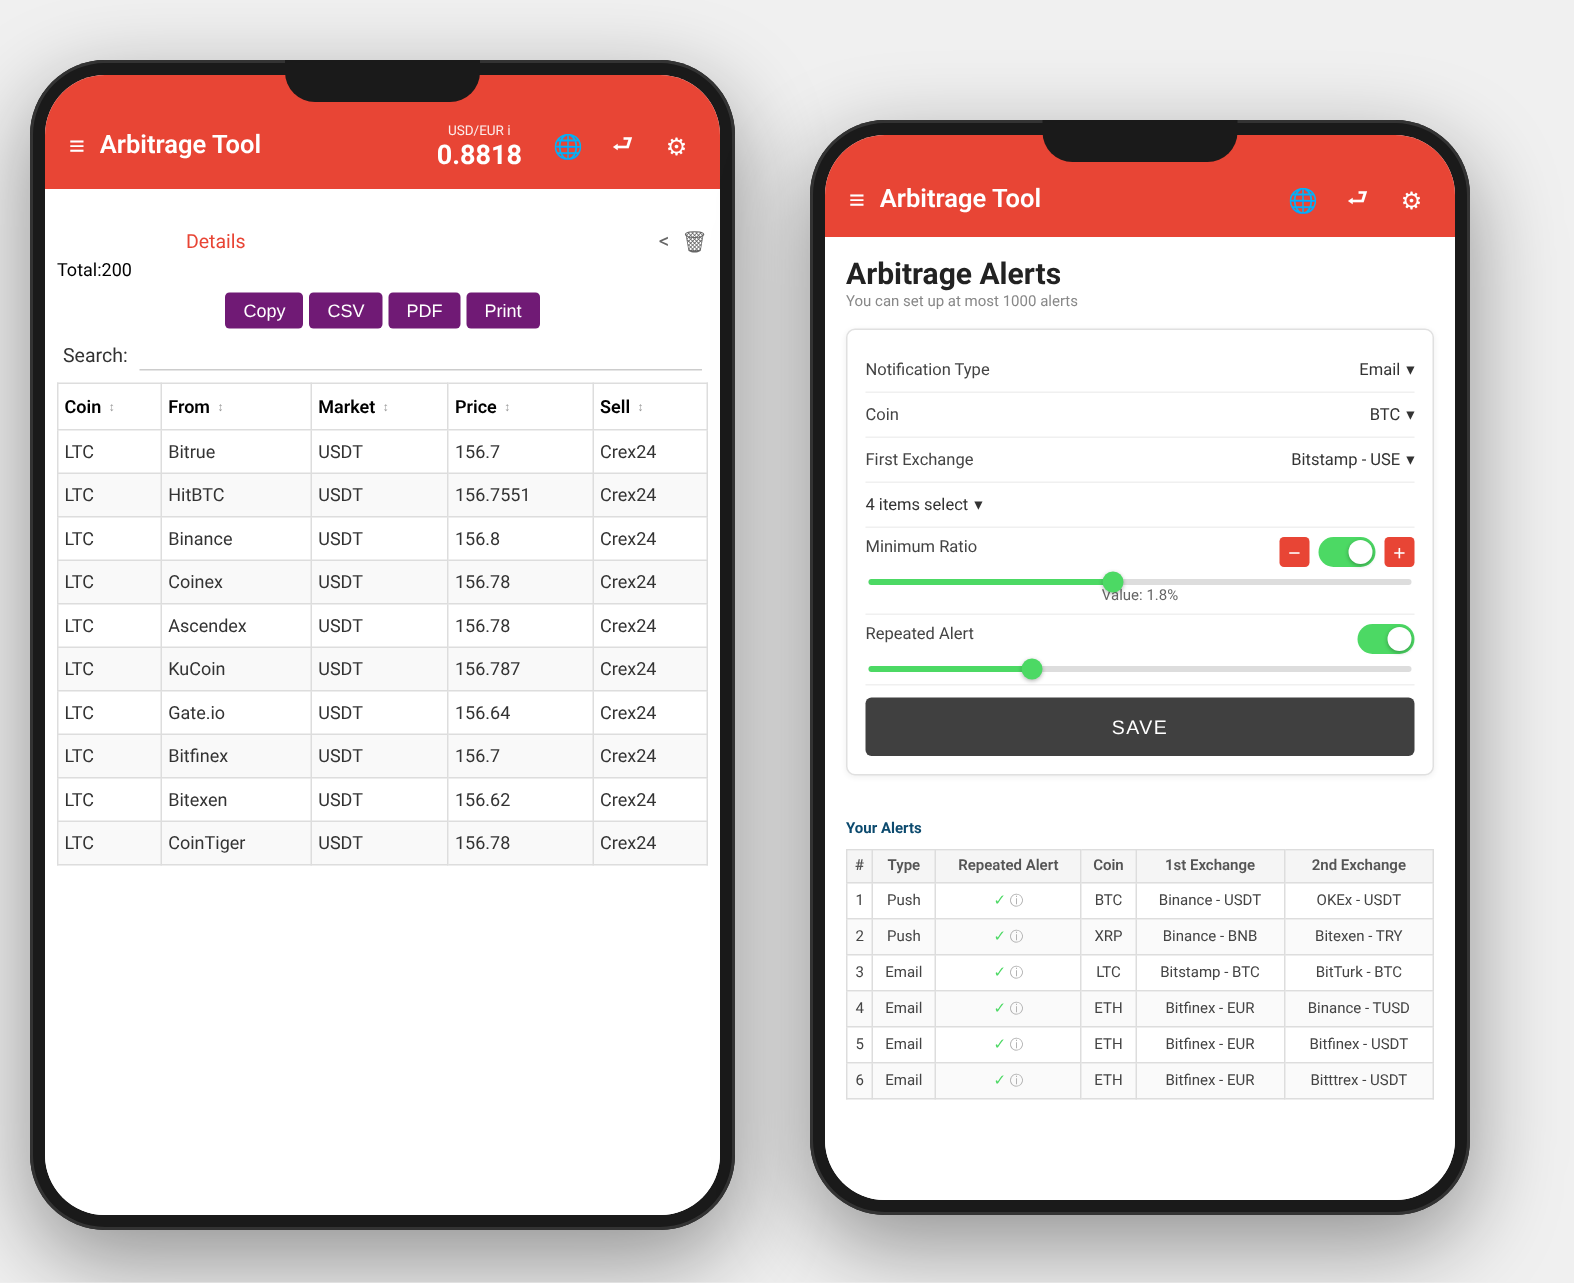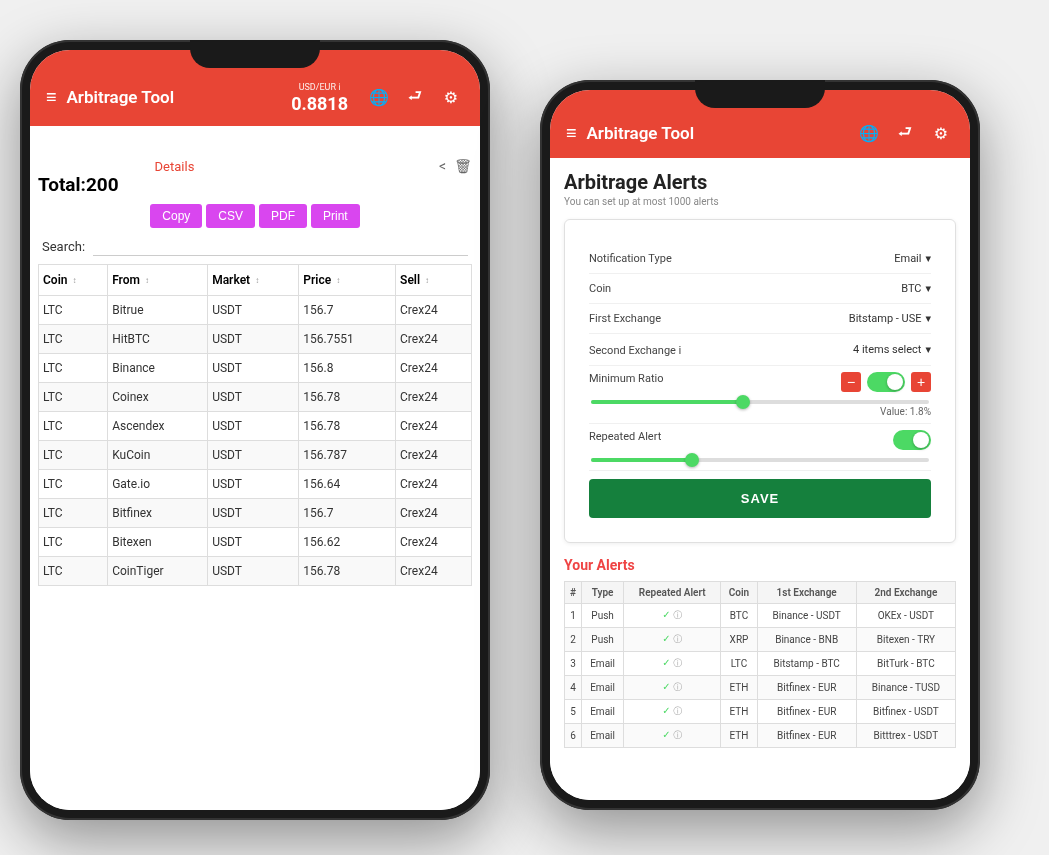--- a/index.html
+++ b/index.html
@@ -141,22 +141,22 @@
     }
 
     .total-bar {
       display: flex;
       align-items: center;
       margin-bottom: 8px;
       font-size: 14px;
     }
 
     .total-bar .total-text {
-      font-weight: 700;
-      font-size: 19px;
+      font-weight: 400;
+      font-size: 12px;
       margin-top: 37px;
     }
 
     .total-bar .details-link {
       color: #e84535;
       font-size: 13px;
       margin-left: 4px;
       cursor: pointer;
       padding-left: 32px;
     }
@@ -169,21 +169,21 @@
     }
 
     .export-buttons {
       display: flex;
       gap: 4px;
       justify-content: center;
       margin-bottom: 8px;
     }
 
     .export-btn {
-      background: #d946ef;
+      background: #701a75;
       color: #fff;
       border: none;
       padding: 5px 12px;
       font-size: 12px;
       cursor: pointer;
       border-radius: 3px;
     }
 
     .search-bar {
       display: flex;
@@ -258,22 +258,22 @@
     .alerts-subtitle {
       font-size: 10px;
       color: #888;
       margin-bottom: 12px;
     }
 
     .form-card {
       background: #fff;
       border: 1px solid #e0e0e0;
       border-radius: 6px;
-      padding: 24px;
-      margin-bottom: 14px;
+      padding: 12px;
+      margin-bottom: 30px;
       box-shadow: 0 1px 4px rgba(0,0,0,0.07);
     }
 
     .form-row {
       display: flex;
       align-items: center;
       padding: 8px 0;
       border-bottom: 1px solid #f0f0f0;
     }
 
@@ -382,47 +382,47 @@
       background: #4cd964;
       border-radius: 50%;
       top: -5px;
       transform: translateX(-50%);
       box-shadow: 0 1px 3px rgba(0,0,0,0.3);
     }
 
     .slider-value-text {
       font-size: 10px;
       color: #666;
-      text-align: right;
+      text-align: center;
     }
 
     .save-btn {
       width: 100%;
-      background: #15803d;
+      background: #404040;
       color: #fff;
       border: none;
       padding: 12px;
       font-size: 13px;
-      font-weight: 700;
+      font-weight: 400;
       border-radius: 4px;
       cursor: pointer;
       margin-top: 8px;
       letter-spacing: 1px;
       text-align: center;
     }
 
     
     .your-alerts {
       margin-top: 4px;
     }
 
     .your-alerts-title {
-      font-size: 14px;
+      font-size: 10px;
       font-weight: 700;
-      color: #ef4444;
+      color: #0c4a6e;
       margin-bottom: 8px;
     }
 
     .alerts-table {
       width: 100%;
       border-collapse: collapse;
       font-size: 10px;
     }
 
     .alerts-table th {
@@ -621,21 +621,20 @@
 
               <div class="form-row">
                 <span class="form-label">First Exchange</span>
                 <div class="form-value">
                   <span>Bitstamp - USE</span>
                   <span>▾</span>
                 </div>
               </div>
 
               <div class="form-row">
-                <span class="form-label">Second Exchange ℹ</span>
                 <div class="form-value">
                   <span>4 items select</span>
                   <span>▾</span>
                 </div>
               </div>
 
               
               <div class="slider-row">
                 <div class="slider-label-row">
                   <span class="slider-label">Minimum Ratio</span>

